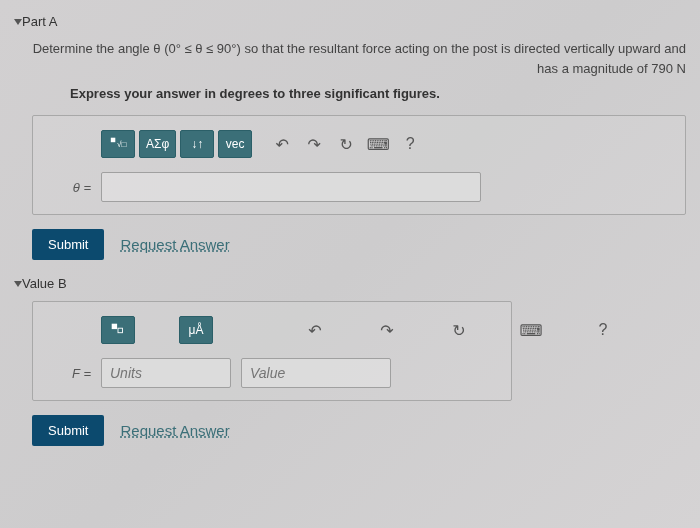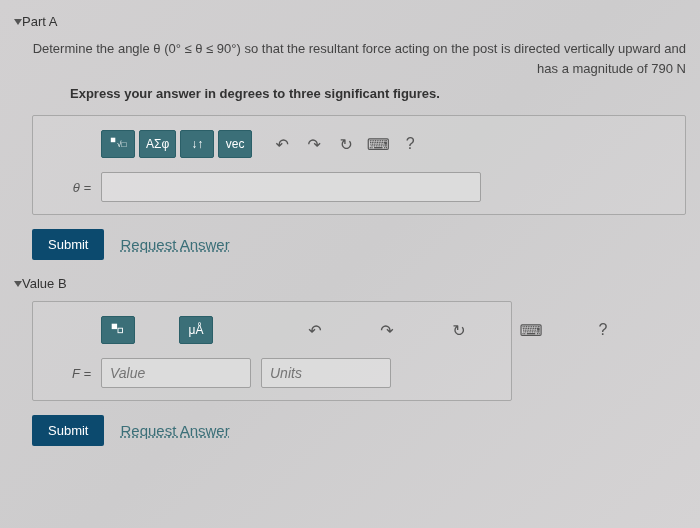--- a/index.html
+++ b/index.html
@@ -189,22 +189,22 @@
       <button class="tbtn">μÅ</button>
       <div class="gap"></div>
       <button class="icon-ghost">↶</button>
       <button class="icon-ghost">↷</button>
       <button class="icon-ghost">↻</button>
       <button class="icon-ghost">⌨</button>
       <button class="icon-ghost">?</button>
     </div>
     <div class="input-row">
       <span class="input-label">F =</span>
+      <input class="ainput unit" type="text" placeholder="Units" style="">
       <input class="ainput val" type="text" placeholder="Value" style="">
-      <input class="ainput unit" type="text" placeholder="Units" style="">
     </div>
   </div>
 
   <div class="submit-row">
     <button class="submit-btn">Submit</button>
     <span class="req-link">Request Answer</span>
   </div>
 </div>
 
 </body></html>

